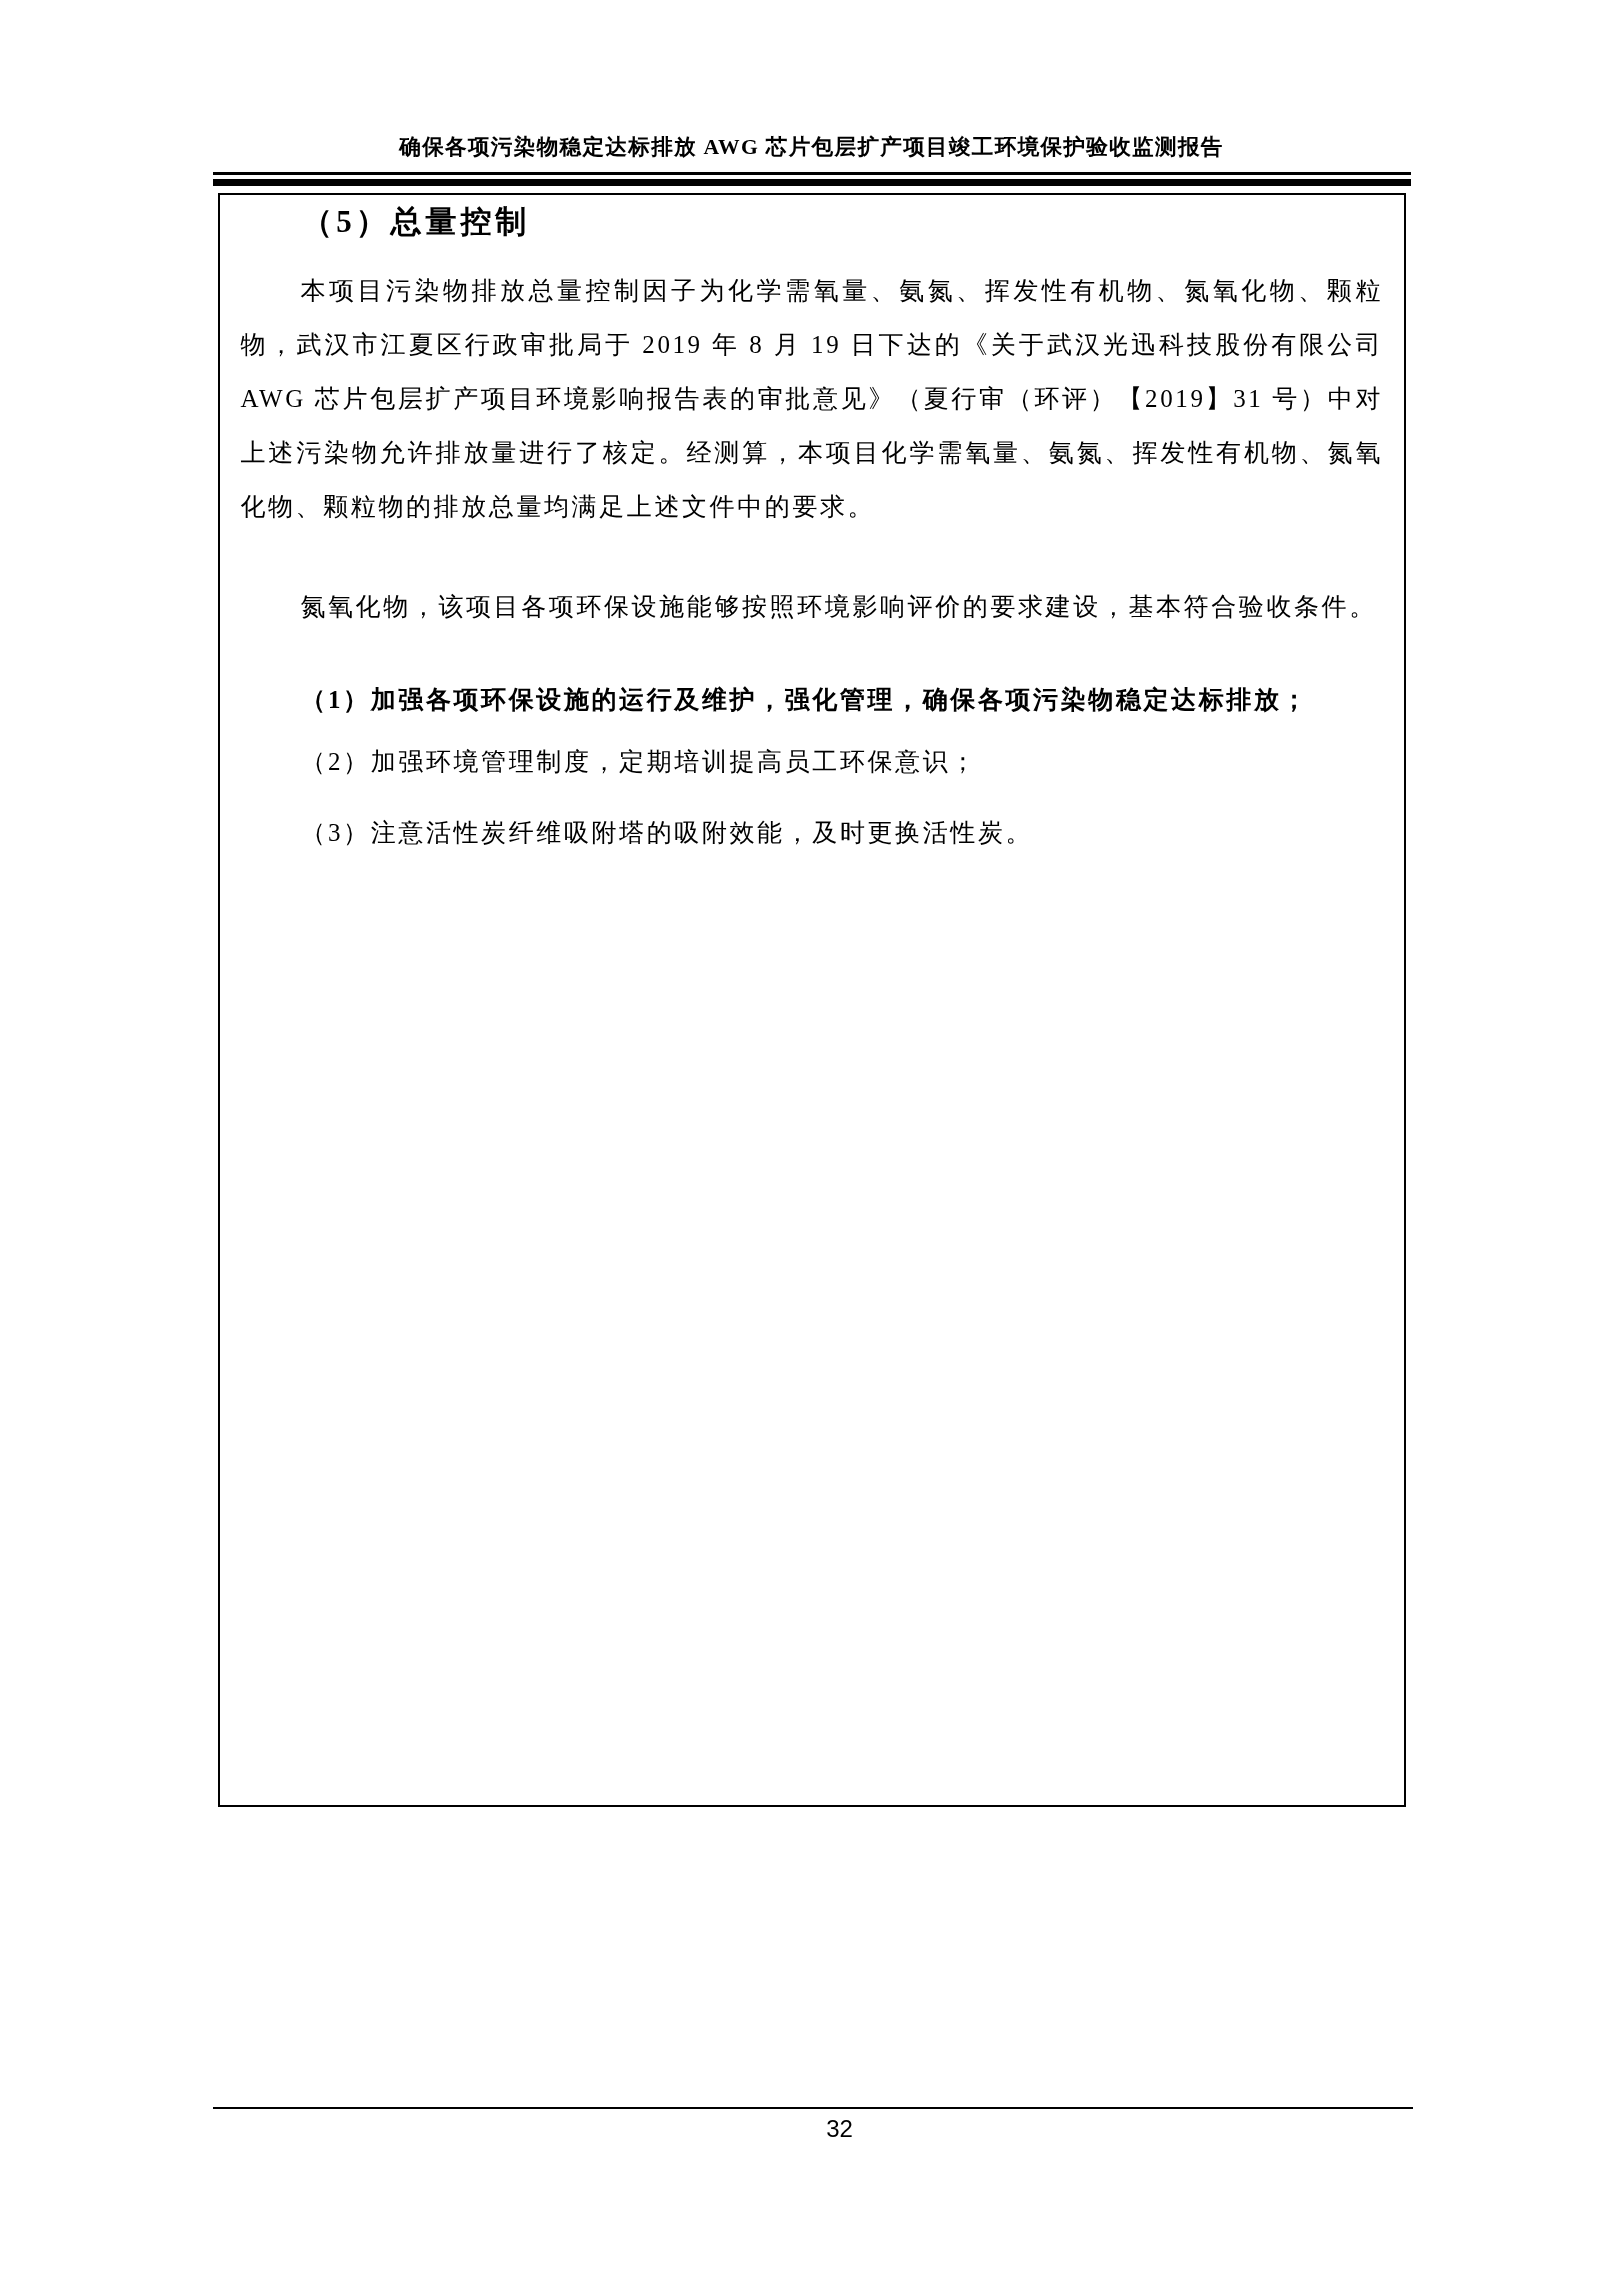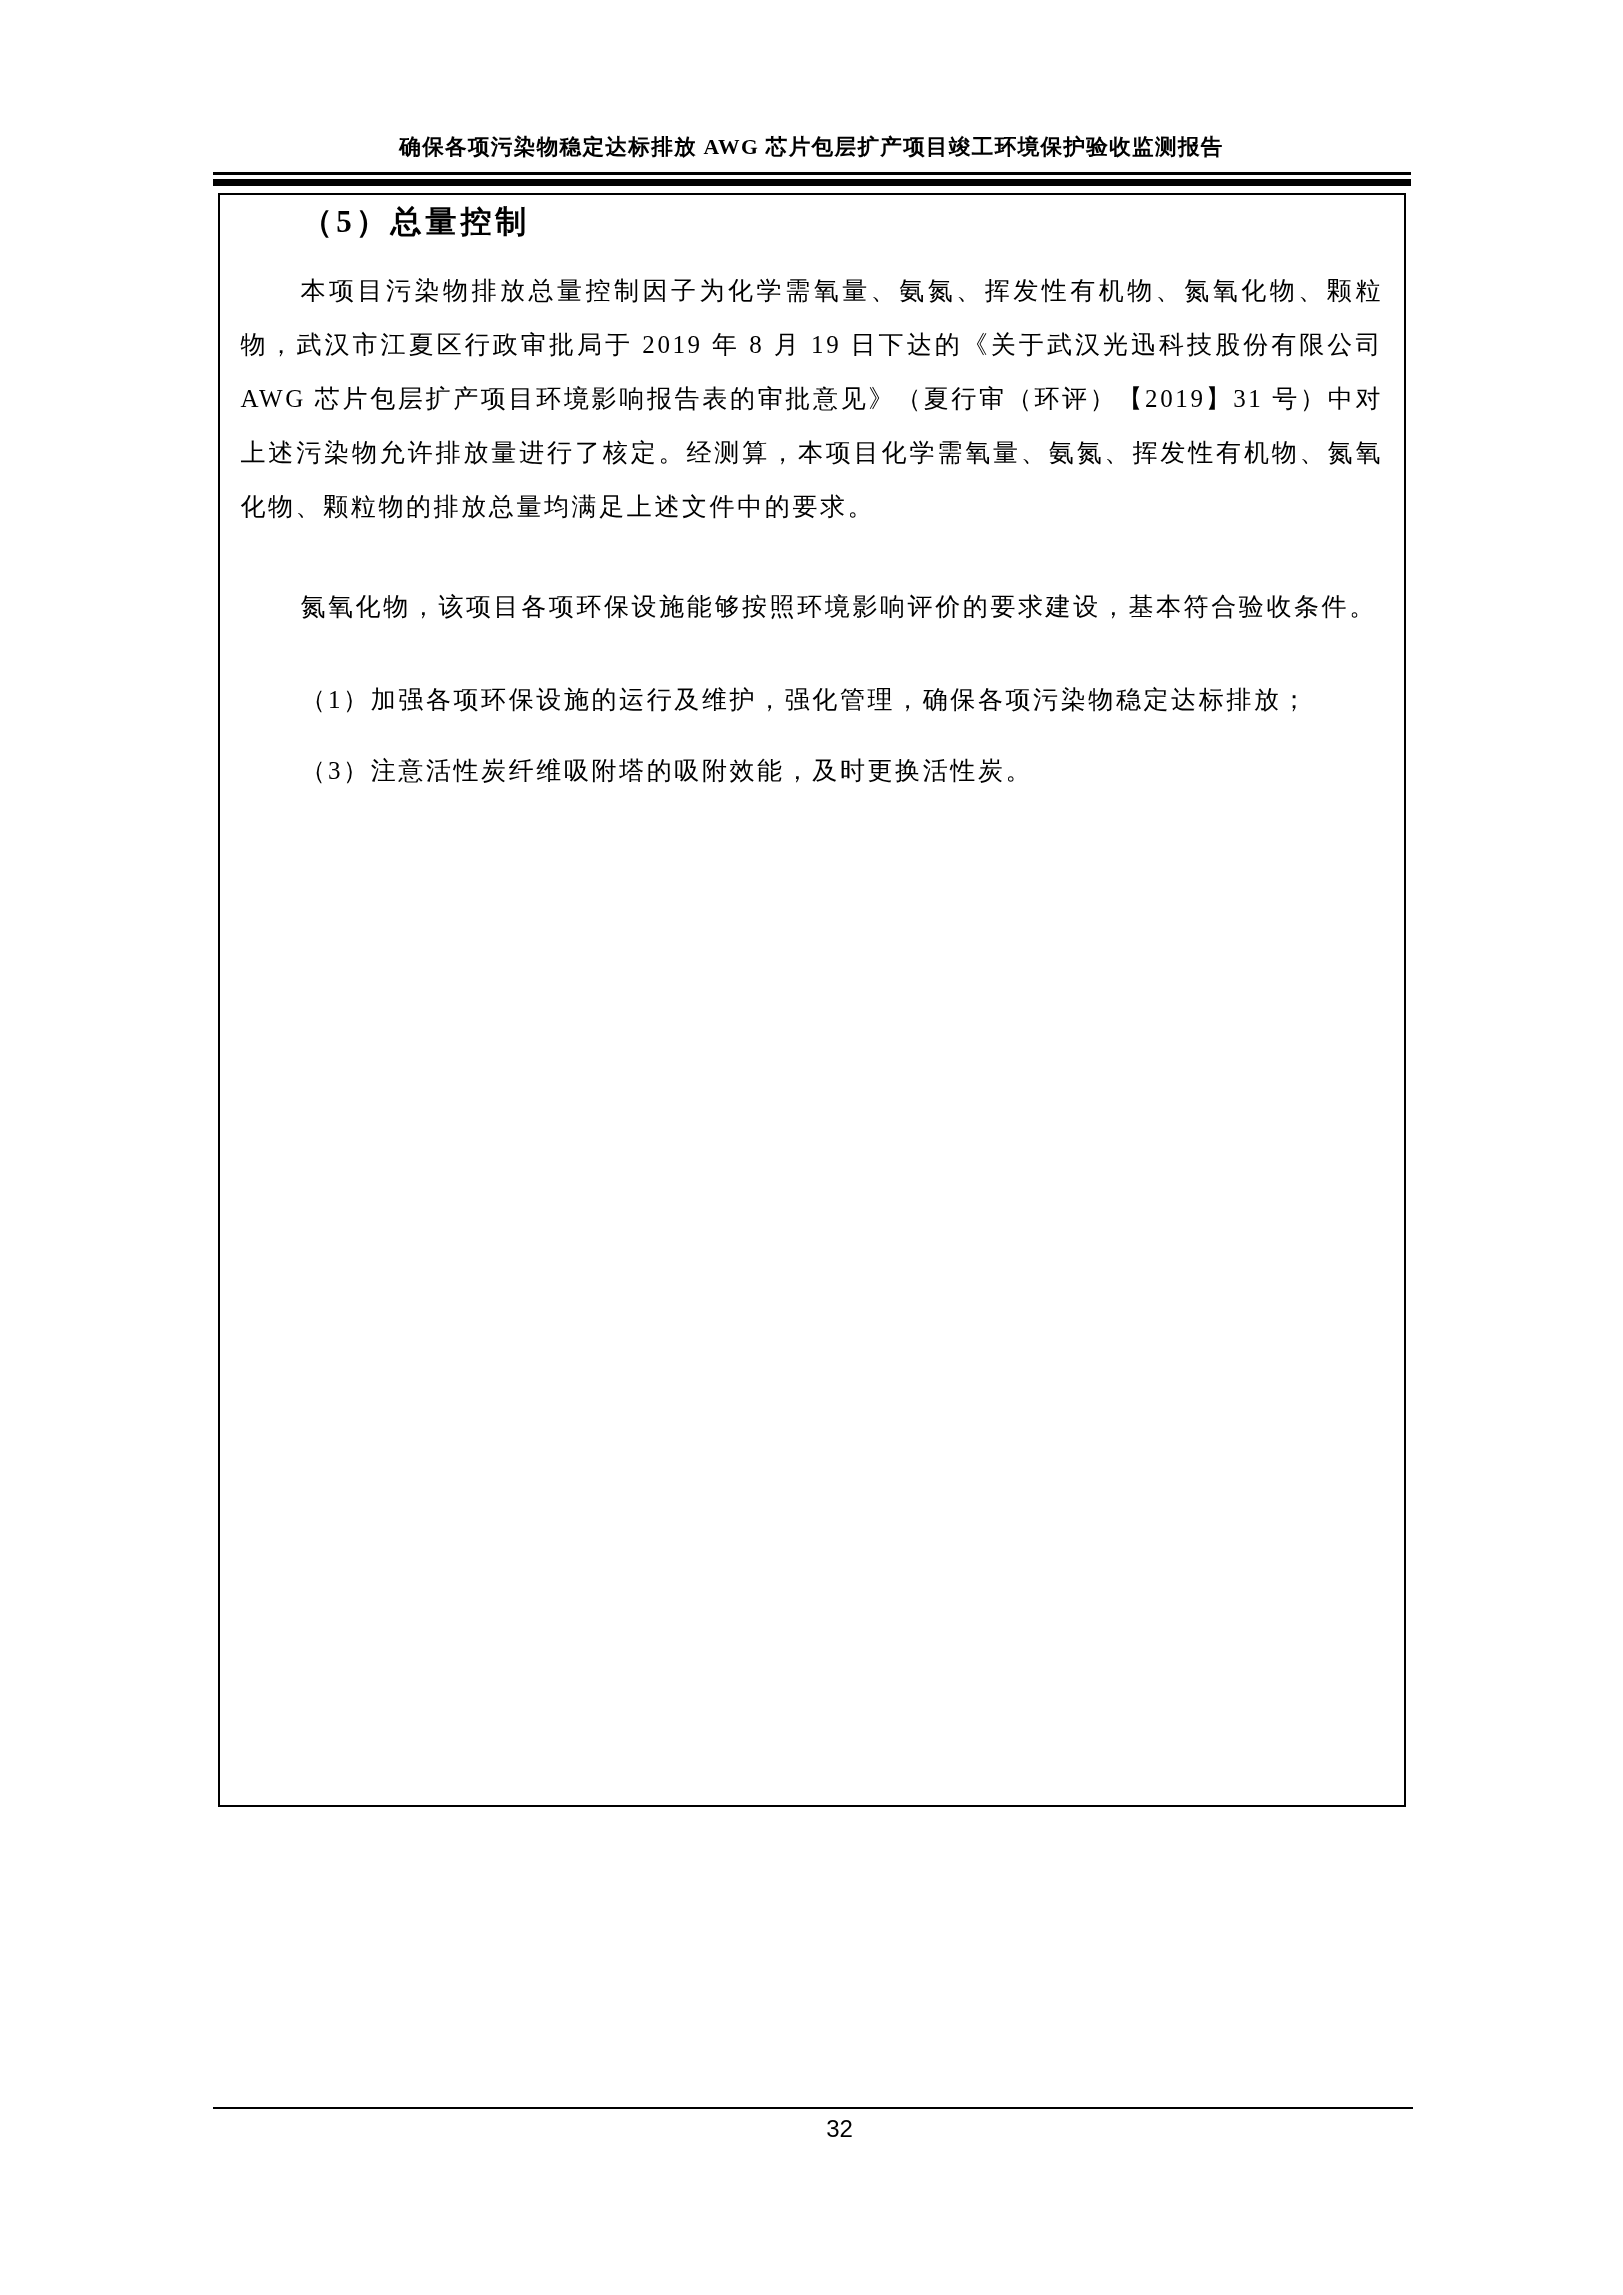--- a/index.html
+++ b/index.html
@@ -80,21 +80,21 @@
   .para2 { margin-top: 46px; }
 
   .sec83 {
     margin: 9.2px 0 0 0;
     font-size: 31px;
     line-height: 34px;
     font-weight: bold;
     letter-spacing: 2.6px;
   }
 
-  .sug1 { margin-top: 39px; }
+  .sug1 { margin-top: 39px; font-weight: bold; }
   .sug2 { margin-top: 7.9px; }
   .sug3 { margin-top: 16.4px; }
 
   
   .footer-rule {
     position: absolute;
     left: 213px;
     top: 2107px;
     width: 1200px;
     height: 2px;
@@ -123,20 +123,21 @@
   <div class="content-box">
     <h3 class="sec5">（5）总量控制</h3>
 
     <p class="body indent para1">本项目污染物排放总量控制因子为化学需氧量、氨氮、挥发性有机物、氮氧化物、颗粒物，武汉市江夏区行政审批局于 2019 年 8 月 19 日下达的《关于武汉光迅科技股份有限公司 AWG 芯片包层扩产项目环境影响报告表的审批意见》（夏行审（环评）【2019】31 号）中对上述污染物允许排放量进行了核定。经测算，本项目化学需氧量、氨氮、挥发性有机物、氮氧化物、颗粒物的排放总量均满足上述文件中的要求。</p>
 
     <p class="body indent para2">氮氧化物，该项目各项环保设施能够按照环境影响评价的要求建设，基本符合验收条件。</p>
 
 
     <p class="body indent sug1">（1）加强各项环保设施的运行及维护，强化管理，确保各项污染物稳定达标排放；</p>
 
+    <p class="body indent sug2">（2）加强环境管理制度，定期培训提高员工环保意识；</p>
 
     <p class="body indent sug3">（3）注意活性炭纤维吸附塔的吸附效能，及时更换活性炭。</p>
   </div>
 
   <div class="footer-rule"></div>
   <div class="footer-pagenum">32</div>
 
 </div>
 
 

